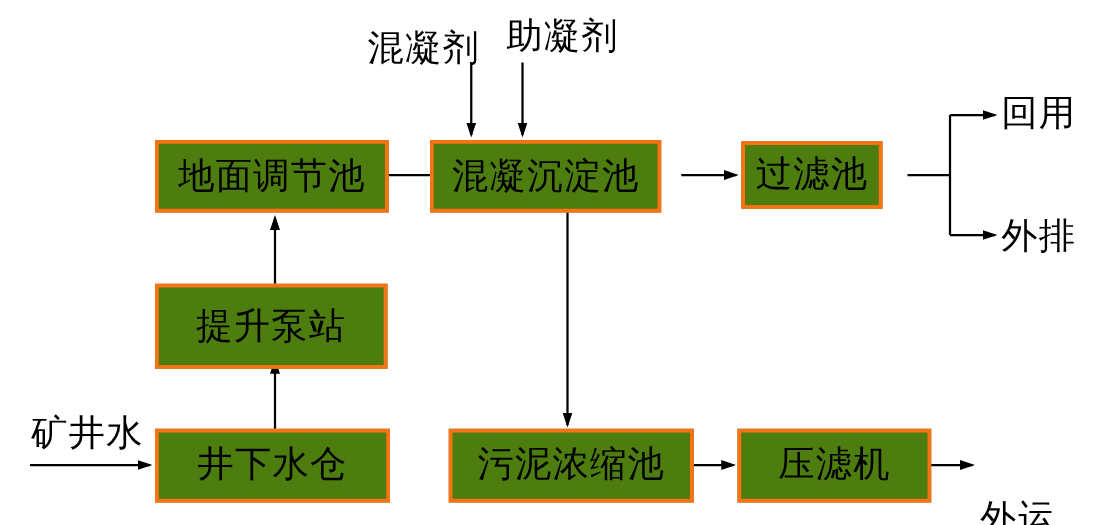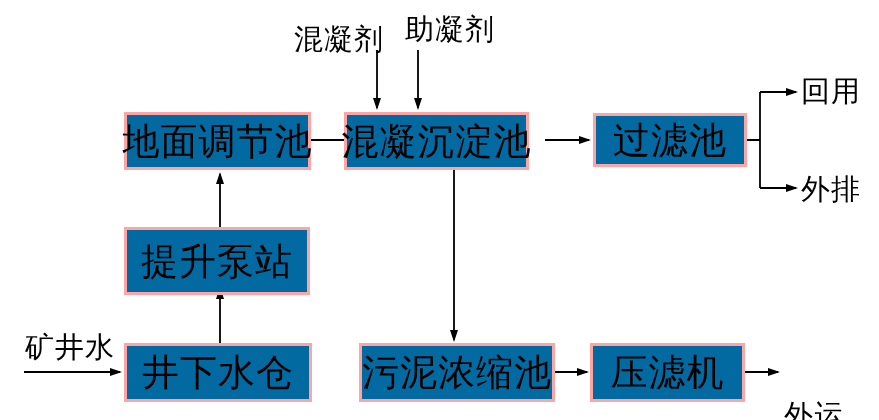--- a/index.html
+++ b/index.html
@@ -11,26 +11,26 @@
     position: relative;
     width: 879px;
     height: 420px;
     background: #ffffff;
     font-family: "Liberation Serif", "DejaVu Serif", serif;
     color: #000000;
     overflow: hidden;
   }
   .node {
     position: absolute;
-    border: 3px solid #fca5a5;
-    background: #0369a1;
+    border: 3px solid #f97316;
+    background: #4d7c0f;
     display: flex;
     align-items: center;
     justify-content: center;
-    font-size: 37px;
+    font-size: 29px;
     line-height: 1;
     letter-spacing: 1px;
     box-sizing: border-box;
     white-space: nowrap;
   }
   .freelabel {
     position: absolute;
     font-size: 29px;
     line-height: 1;
     letter-spacing: 1px;
@@ -86,21 +86,21 @@
 
     <line x1="543" y1="372" x2="587" y2="372" marker-end="url(#arrow)"></line>
 
     <line x1="720" y1="372" x2="778" y2="372" marker-end="url(#arrow)"></line>
   </svg>
 
   <div class="node" style="left:124px; top:112px; width:187px; height:58px;">地面调节池</div>
 
   <div class="node" style="left:344px; top:112px; width:185px; height:58px;">混凝沉淀池</div>
 
-  <div class="node" style="left:593px; top:113px; width:154px; height:54px;">过滤池</div>
+  <div class="node" style="left:593px; top:113px; width:113px; height:54px;">过滤池</div>
 
   <div class="node" style="left:124px; top:227px; width:186px; height:68px;">提升泵站</div>
 
   <div class="node" style="left:124px; top:343px; width:188px; height:59px;">井下水仓</div>
 
   <div class="node" style="left:359px; top:343px; width:196px; height:59px;">污泥浓缩池</div>
 
   <div class="node" style="left:590px; top:343px; width:155px; height:59px;">压滤机</div>
 
   <div class="freelabel" style="left:294px; top:25px;">混凝剂</div>

